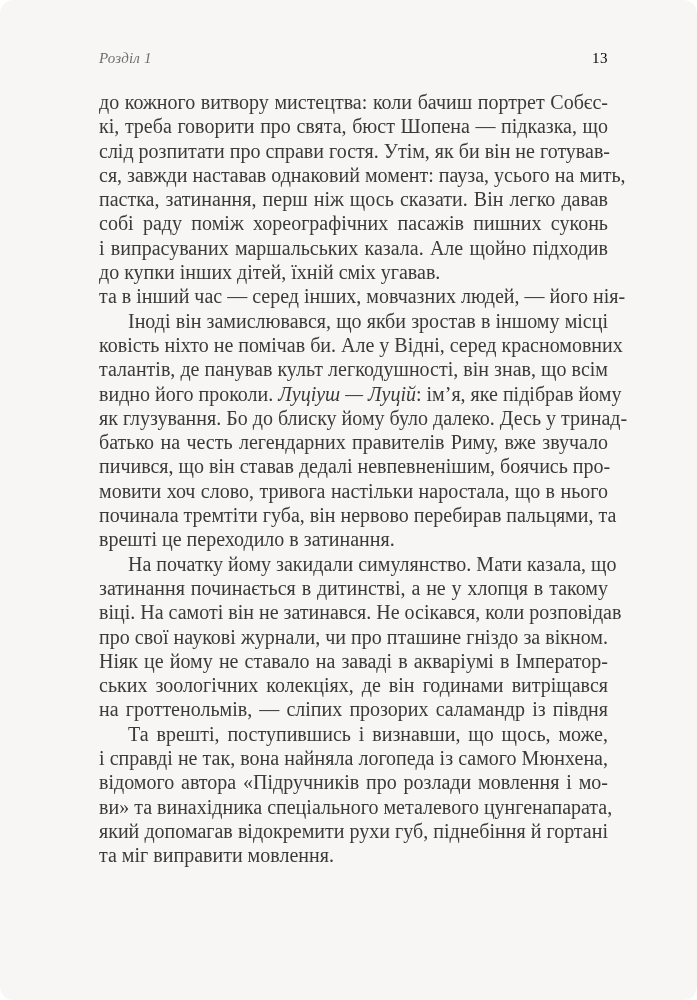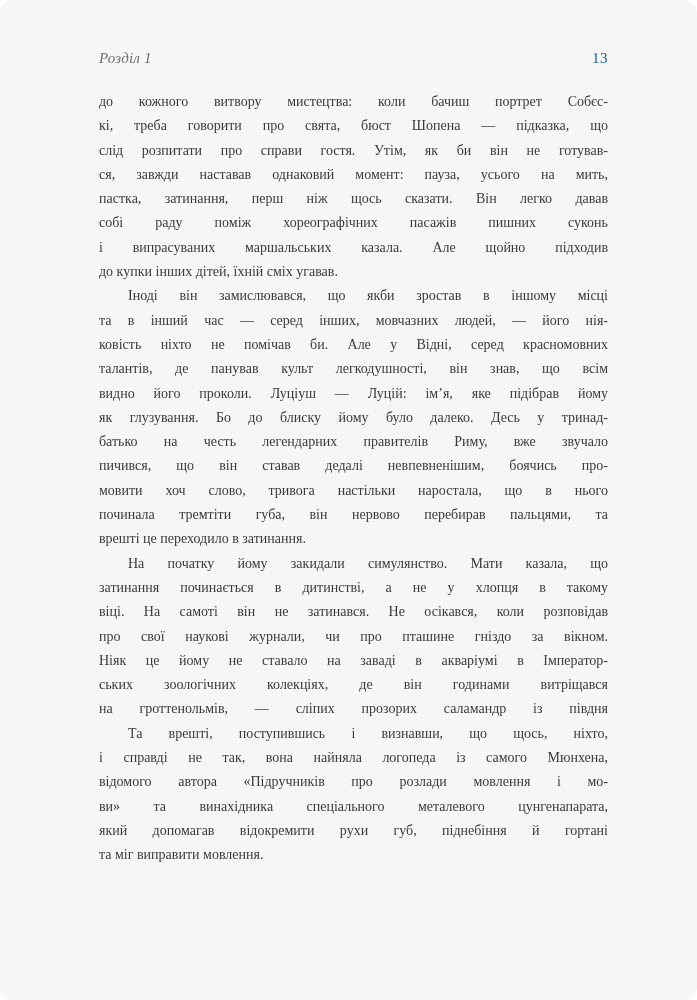--- a/index.html
+++ b/index.html
@@ -25,41 +25,41 @@
     align-items: baseline;
     font-size: 15px;
     margin-bottom: 23px;
   }
   .chapter {
     font-style: italic;
     color: #6e6e6c;
     letter-spacing: 0.2px;
   }
   .folio {
-    color: #0369a1;
+    color: #000000;
     font-style: normal;
     letter-spacing: 0.5px;
   }
   .bodytext { width: 509px; }
   .ln {
-    font-size: 14px;
+    font-size: 20px;
     line-height: 24.3px;
     height: 24.3px;
     white-space: nowrap;
     text-align: justify;
     text-align-last: justify;
     overflow: visible;
   }
   .ln.last {
     text-align-last: left;
   }
   .ln.indent {
     text-indent: 29px;
   }
-  .ital { }
+  .ital { font-style: italic; }
 </style>
 </head>
 <body>
 
 <div class="page">
   <div class="content">
 
     <div class="running-head">
       <span class="chapter">Розділ 1</span>
       <span class="folio">13</span>
@@ -72,22 +72,22 @@
         <div class="ln">кі, треба говорити про свята, бюст Шопена — підказка, що</div>
         <div class="ln">слід розпитати про справи гостя. Утім, як би він не готував-</div>
         <div class="ln">ся, завжди наставав однаковий момент: пауза, усього на мить,</div>
         <div class="ln">пастка, затинання, перш ніж щось сказати. Він легко давав</div>
         <div class="ln">собі раду поміж хореографічних пасажів пишних суконь</div>
         <div class="ln">і випрасуваних маршальських казала. Але щойно підходив</div>
         <div class="ln last">до купки інших дітей, їхній сміх угавав.</div>
       </div>
 
       <div>
+        <div class="ln">та в інший час — серед інших, мовчазних людей, — його нія-</div>
         <div class="ln indent">Іноді він замислювався, що якби зростав в іншому місці</div>
-        <div class="ln">та в інший час — серед інших, мовчазних людей, — його нія-</div>
         <div class="ln">ковість ніхто не помічав би. Але у Відні, серед красномовних</div>
         <div class="ln">талантів, де панував культ легкодушності, він знав, що всім</div>
         <div class="ln">
           <span>видно його проколи. </span><span class="ital">Луціуш — Луцій</span><span>: ім’я, яке підібрав йому</span>
         </div>
         <div class="ln">як глузування. Бо до блиску йому було далеко. Десь у тринад-</div>
         <div class="ln">батько на честь легендарних правителів Риму, вже звучало</div>
         <div class="ln">пичився, що він ставав дедалі невпевненішим, боячись про-</div>
         <div class="ln">мовити хоч слово, тривога настільки наростала, що в нього</div>
         <div class="ln">починала тремтіти губа, він нервово перебирав пальцями, та</div>
@@ -98,21 +98,21 @@
         <div class="ln indent">На початку йому закидали симулянство. Мати казала, що</div>
         <div class="ln">затинання починається в дитинстві, а не у хлопця в такому</div>
         <div class="ln">віці. На самоті він не затинався. Не осікався, коли розповідав</div>
         <div class="ln">про свої наукові журнали, чи про пташине гніздо за вікном.</div>
         <div class="ln">Ніяк це йому не ставало на заваді в акваріумі в Імператор-</div>
         <div class="ln">ських зоологічних колекціях, де він годинами витріщався</div>
         <div class="ln">на гроттенольмів, — сліпих прозорих саламандр із півдня</div>
       </div>
 
       <div>
-        <div class="ln indent">Та врешті, поступившись і визнавши, що щось, ніхто,</div>
+        <div class="ln indent">Та врешті, поступившись і визнавши, що щось, може,</div>
         <div class="ln">і справді не так, вона найняла логопеда із самого Мюнхена,</div>
         <div class="ln">відомого автора «Підручників про розлади мовлення і мо-</div>
         <div class="ln">ви» та винахідника спеціального металевого цунгенапарата,</div>
         <div class="ln">який допомагав відокремити рухи губ, піднебіння й гортані</div>
         <div class="ln last">та міг виправити мовлення.</div>
       </div>
 
     </div>
   </div>
 </div>

